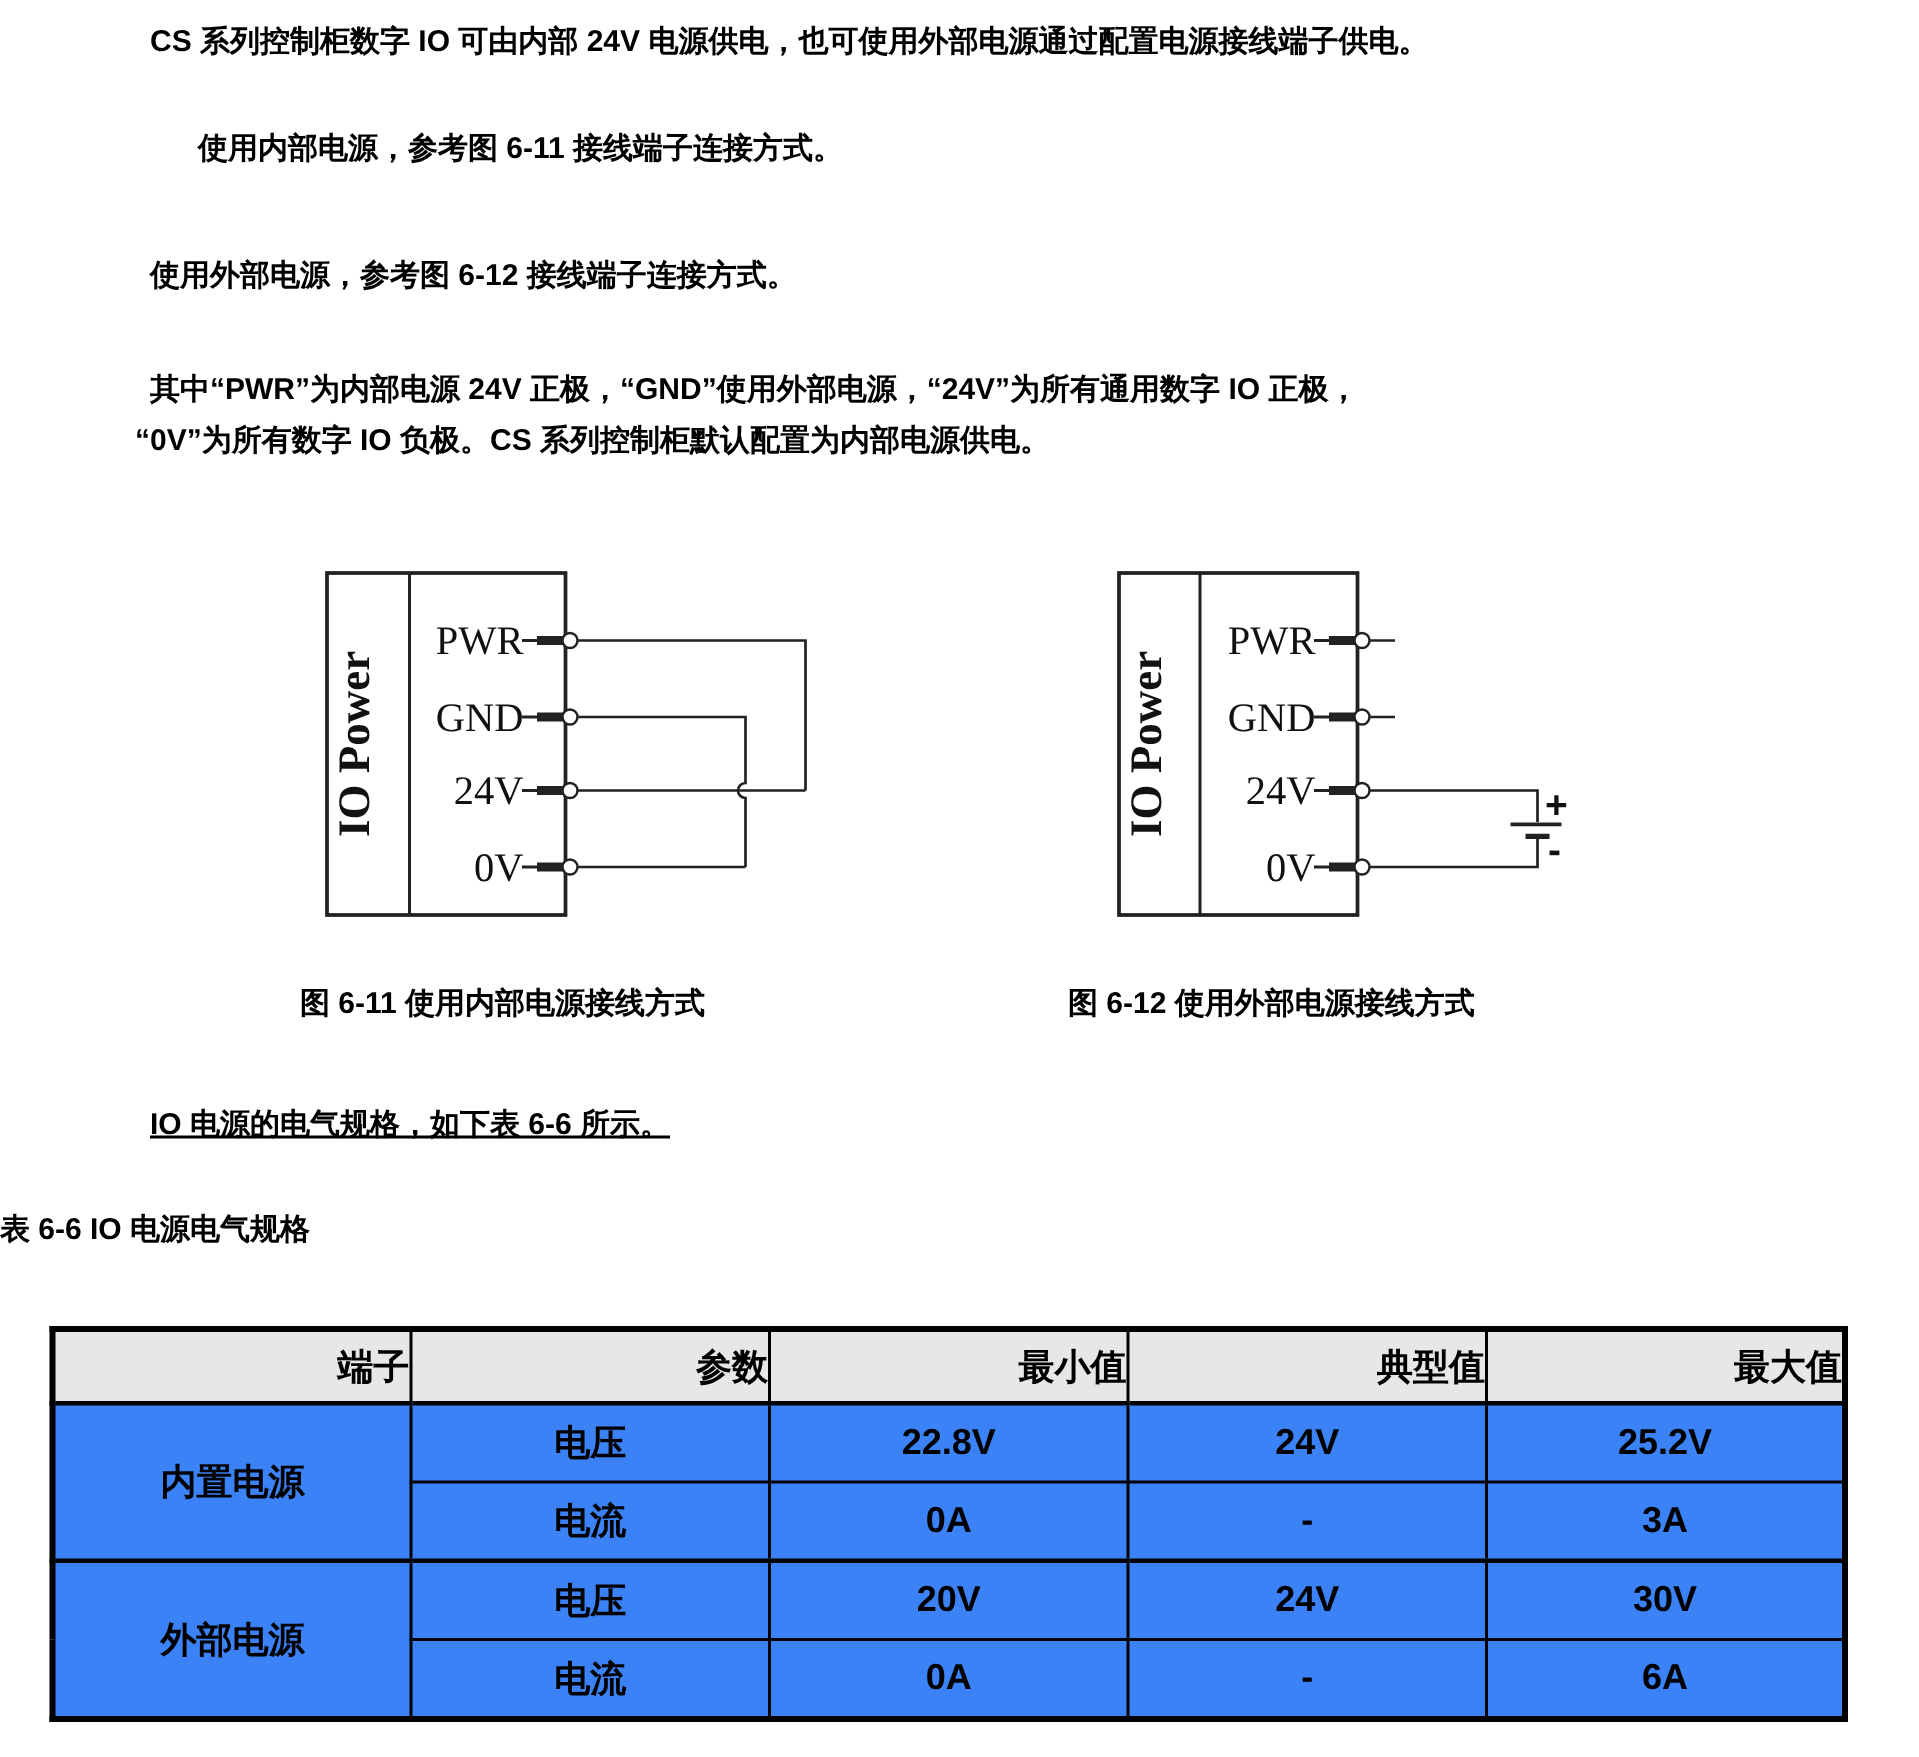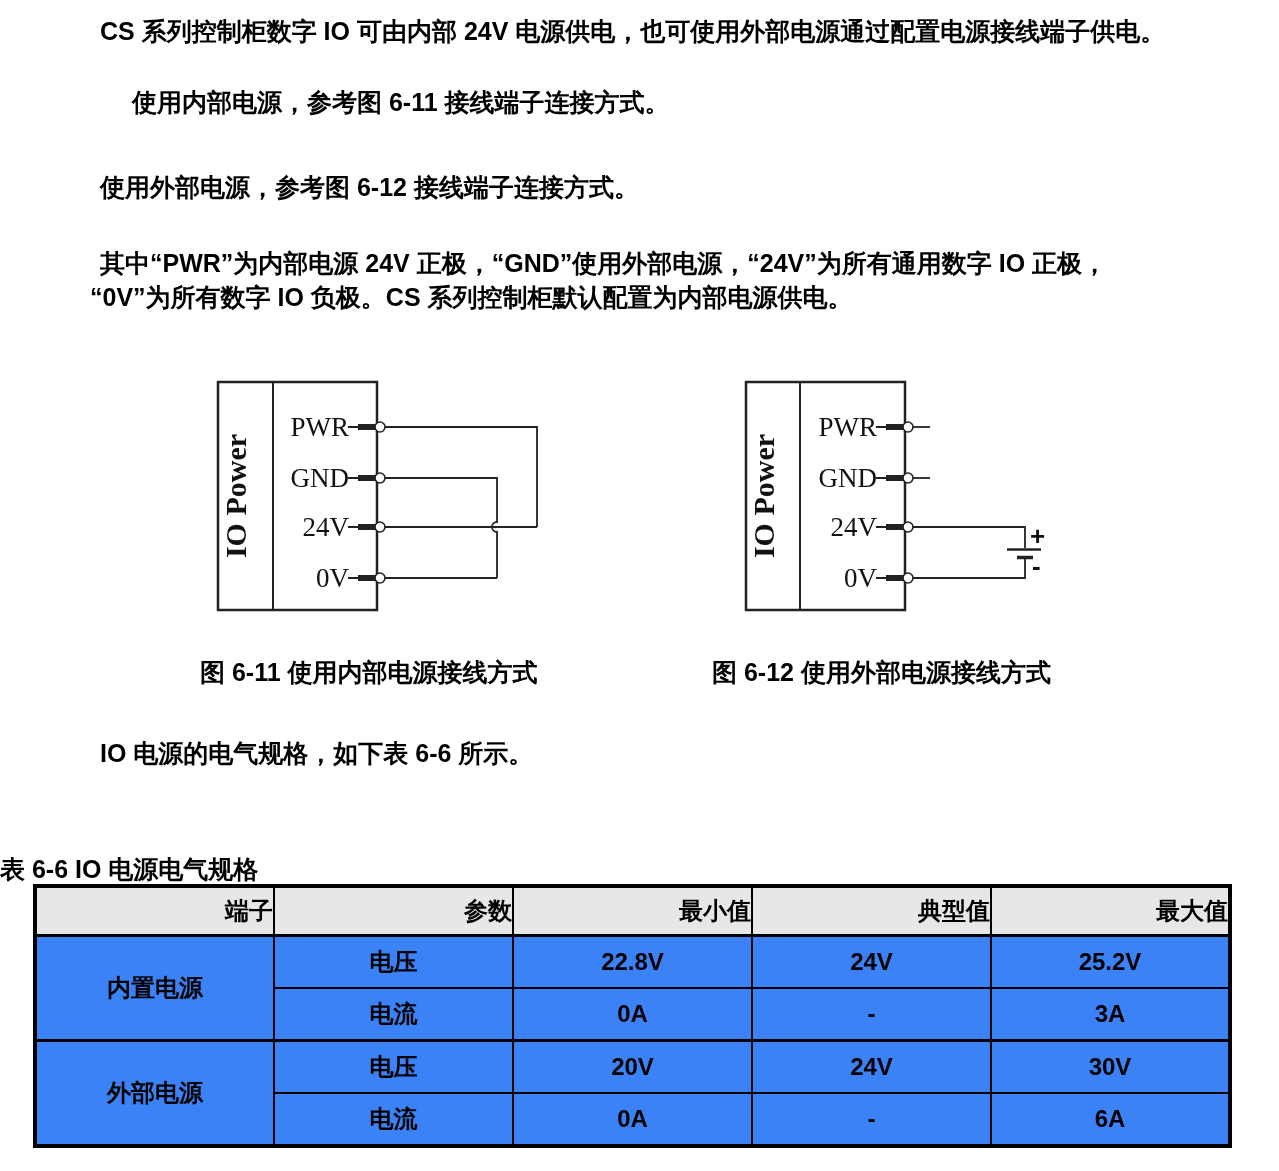--- a/index.html
+++ b/index.html
@@ -7,21 +7,21 @@
     position:relative;
     width:1279px;
     height:1171px;
     background:#ffffff;
     font-family:"Liberation Sans", sans-serif;
     color:#000000;
     overflow:hidden;
   }
   .t{
     position:absolute;
-    font-size:25px;
+    font-size:20px;
     font-weight:700;
     line-height:1.25;
     white-space:nowrap;
     color:#000000;
   }
   .caption{text-align:left;}
   .fig{position:absolute;}
   .fig text{fill:#111111;}
   .term-label{
     font-family:"Liberation Serif", serif;
@@ -146,22 +146,22 @@
     <text class="term-label" x="147" y="112" text-anchor="end">GND</text>
     <text class="term-label" x="147" y="161" text-anchor="end">24V</text>
     <text class="term-label" x="147" y="212" text-anchor="end">0V</text>
     <text class="battery-sign" x="300" y="170">+</text>
     <text class="battery-sign" x="302" y="200">-</text>
   </svg>
 
   <div class="t caption" style="left:200px; top:657px; width:360px;">图 6-11 使用内部电源接线方式</div>
   <div class="t caption" style="left:712px; top:657px; width:360px;">图 6-12 使用外部电源接线方式</div>
 
-  <div class="t" style="left:100px; top:738px;">IO 电源的电气规格，如下表 6-6 所示。</div>
-  <div class="t caption" style="left:0px; top:854px; width:1023px;">表 6-6 IO 电源电气规格</div>
+  <div class="t" style="left:100px; top:738px;text-decoration:underline;">IO 电源的电气规格，如下表 6-6 所示。</div>
+  <div class="t caption" style="left:0px; top:808px; width:1023px;">表 6-6 IO 电源电气规格</div>
 
   <table class="spec">
     <colgroup>
       <col style="width:20%">
         <col style="width:20%">
         <col style="width:20%">
         <col style="width:20%">
         <col style="width:20%">
     </colgroup>
     <thead>

